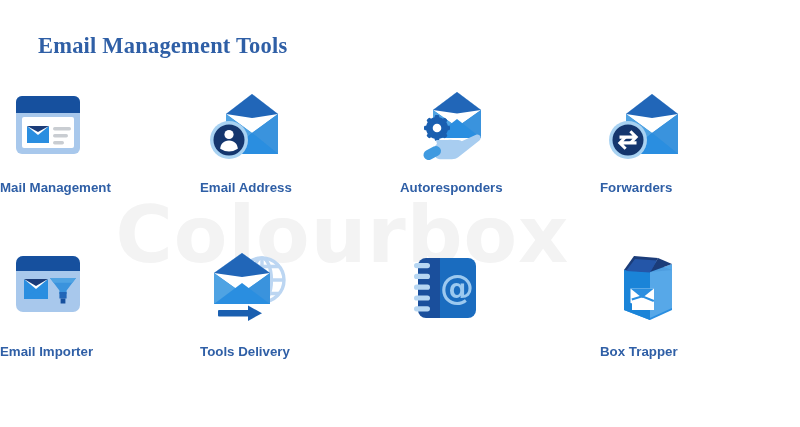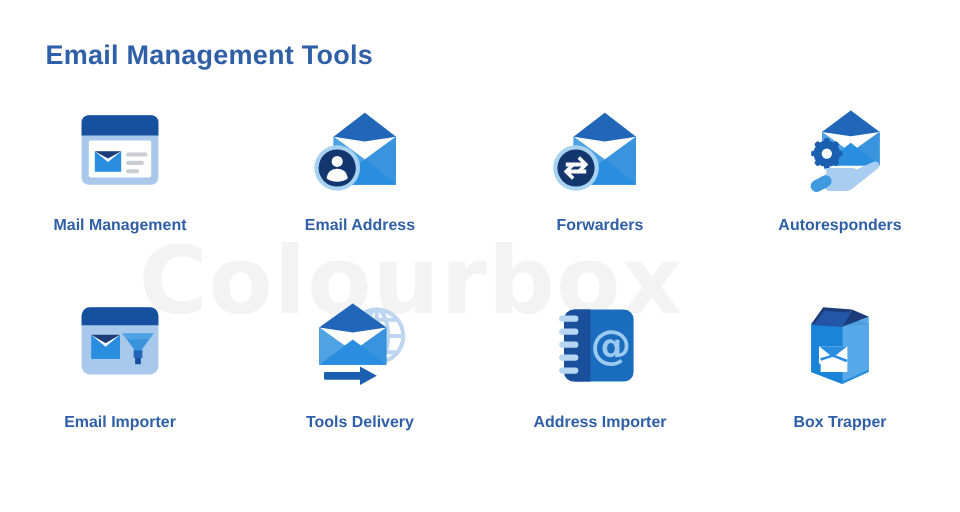--- a/index.html
+++ b/index.html
@@ -36,38 +36,38 @@
 
   
   #title {
     position: absolute;
     left: 38px; top: 33px;
     font-size: 22.5px;
     font-weight: 700;
     color: #2f5fa6;
     letter-spacing: .2px;
     z-index: 3;
+    font-family: Liberation Serif, serif;
   }
 
   
   .row {
     position: absolute;
     left: 0;
     width: 800px;
     display: flex;
     z-index: 2;
   }
   #row1 { top: 88px; }
   #row2 { top: 246px; }
 
   .cell {
     flex: 1 1 0;
     display: flex;
     flex-direction: column;
-    align-items: center;
   }
   .art {
     position: relative;
     width: 96px; height: 86px;
   }
   .label {
     margin-top: 6px;
     font-size: 13.3px;
     font-weight: 700;
     color: #2f5fa6;
@@ -117,39 +117,20 @@
           <path d="M26 66V26l26 19z" fill="#4fa3e3"></path>
           <path d="M78 66V26L52 45z" fill="#3a93dd"></path>
           <path d="M26 66l26-21 26 21z" fill="#2a8ee0"></path>
           <circle cx="29" cy="52" r="19" fill="#a8d2f2"></circle>
           <circle cx="29" cy="52" r="15.5" fill="#14366e"></circle>
           <circle cx="29" cy="46.5" r="4.6" fill="#ffffff"></circle>
           <path d="M29 52.6c5.6 0 8.4 3.6 8.8 8.2a15.5 15.5 0 01-17.6 0c.4-4.6 3.2-8.2 8.8-8.2z" fill="#ffffff"></path>
         </svg>
       </div>
       <div class="label">Email Address</div>
-    </div>
-
-    <div class="cell">
-      <div class="art">
-        <svg width="96" height="86" viewBox="0 0 96 86">
-          <path d="M26 26L52 6l26 20v40H26z" fill="#2a8ee0"></path>
-          <path d="M26 26L52 6l26 20-26 19z" fill="#ffffff"></path>
-          <path d="M26 26L52 6l26 20-26 4z" fill="#2166b8"></path>
-          <path d="M26 66V26l26 19z" fill="#4fa3e3"></path>
-          <path d="M78 66V26L52 45z" fill="#3a93dd"></path>
-          <path d="M26 66l26-21 26 21z" fill="#2a8ee0"></path>
-          <circle cx="28" cy="52" r="19" fill="#a8d2f2"></circle>
-          <circle cx="28" cy="52" r="15.5" fill="#14366e"></circle>
-          <path d="M19.5 47.5h13l-3.2-3.2 2.1-2.1 6.9 6.9-6.9 6.9-2.1-2.1 3.2-3.2h-13z" fill="#ffffff"></path>
-          <path d="M36.5 55.5h-13l3.2 3.2-2.1 2.1-6.9-6.9 6.9-6.9 2.1 2.1-3.2 3.2h13z" fill="#ffffff" opacity="0"></path>
-          <path d="M36.5 56.5h-13l3.2 3.2-2.1 2.1-6.9-6.9 6.9-6.9 2.1 2.1-3.2 3.2h13z" fill="#ffffff"></path>
-        </svg>
-      </div>
-      <div class="label">Forwarders</div>
     </div>
 
     <div class="cell">
       <div class="art">
         <svg width="96" height="86" viewBox="0 0 96 86">
           <path d="M33 22L57 4l24 18v28H33z" fill="#2a8ee0"></path>
           <path d="M33 22L57 4l24 18-24 17z" fill="#ffffff"></path>
           <path d="M33 22L57 4l24 18-24 3.5z" fill="#2166b8"></path>
           <path d="M33 50V22l24 17z" fill="#4fa3e3"></path>
           <path d="M81 50V22L57 39z" fill="#3a93dd"></path>
@@ -166,20 +147,39 @@
           <circle cx="37" cy="40" r="4.3" fill="#ffffff"></circle>
           <path d="M36 58c8-6 15-4 20-1 3 1.8 6 1.2 6-1.2 0-2-1.6-3-4.4-3H44c-2 0-3 1-3 2.4" fill="none"></path>
           <path d="M42 52h16c2.6 0 4.4 1.2 4.4 3.1 0 2.3-2.8 3-5.8 1.3-5-2.8-11.6-4.6-19.3 1.2L36 52z" fill="#a8cdf0"></path>
           <path d="M38 55.5c6-4.5 16-5 22-1.5l16-7.2c3.6-1.6 6.6 3.2 3.4 5.6L58.5 69c-2 1.5-4.2 2.2-6.6 2.2H40c-3 0-5-1.6-5-4.6v-7.4c0-1.4.8-2.6 3-3.7z" fill="#a8cdf0"></path>
           <rect x="23" y="60" width="18.5" height="10" rx="5" transform="rotate(-28 32.2 65)" fill="#3f9ae0"></rect>
         </svg>
       </div>
       <div class="label">Autoresponders</div>
     </div>
 
+    <div class="cell">
+      <div class="art">
+        <svg width="96" height="86" viewBox="0 0 96 86">
+          <path d="M26 26L52 6l26 20v40H26z" fill="#2a8ee0"></path>
+          <path d="M26 26L52 6l26 20-26 19z" fill="#ffffff"></path>
+          <path d="M26 26L52 6l26 20-26 4z" fill="#2166b8"></path>
+          <path d="M26 66V26l26 19z" fill="#4fa3e3"></path>
+          <path d="M78 66V26L52 45z" fill="#3a93dd"></path>
+          <path d="M26 66l26-21 26 21z" fill="#2a8ee0"></path>
+          <circle cx="28" cy="52" r="19" fill="#a8d2f2"></circle>
+          <circle cx="28" cy="52" r="15.5" fill="#14366e"></circle>
+          <path d="M19.5 47.5h13l-3.2-3.2 2.1-2.1 6.9 6.9-6.9 6.9-2.1-2.1 3.2-3.2h-13z" fill="#ffffff"></path>
+          <path d="M36.5 55.5h-13l3.2 3.2-2.1 2.1-6.9-6.9 6.9-6.9 2.1 2.1-3.2 3.2h13z" fill="#ffffff" opacity="0"></path>
+          <path d="M36.5 56.5h-13l3.2 3.2-2.1 2.1-6.9-6.9 6.9-6.9 2.1 2.1-3.2 3.2h13z" fill="#ffffff"></path>
+        </svg>
+      </div>
+      <div class="label">Forwarders</div>
+    </div>
+
 
   </div>
 
   <div class="row" id="row2">
 
     <div class="cell">
       <div class="art">
         <svg width="96" height="86" viewBox="0 0 96 86">
           <rect x="16" y="10" width="64" height="56" rx="7" fill="#a8c8ec"></rect>
           <path d="M16 17a7 7 0 017-7h50a7 7 0 017 7v8H16z" fill="#16509e"></path>
@@ -233,21 +233,20 @@
           <g fill="#b6d6f2">
             <rect x="14" y="17" width="16" height="5.2" rx="2.6"></rect>
             <rect x="14" y="27.8" width="16" height="5.2" rx="2.6"></rect>
             <rect x="14" y="38.6" width="16" height="5.2" rx="2.6"></rect>
             <rect x="14" y="49.4" width="16" height="5.2" rx="2.6"></rect>
             <rect x="14" y="60.2" width="16" height="5.2" rx="2.6"></rect>
           </g>
           <text x="57" y="53" text-anchor="middle" font-family="DejaVu Sans, sans-serif" font-size="34" font-weight="700" fill="#9cc9ef">@</text>
         </svg>
       </div>
-      <div class="label">Address Importer</div>
     </div>
 
     <div class="cell">
       <div class="art">
         <svg width="96" height="86" viewBox="0 0 96 86">
           <path d="M24 24l26-8 22 8v40l-22 10-26-10z" fill="#2a8ee0"></path>
           <path d="M50 26l22-8v44l-22 10z" fill="#57a8e8"></path>
           <path d="M24 24l26 2v48l-26-10z" fill="#1a84d8"></path>
           <path d="M50 26L24 24l26-8 22 8z" fill="#1a5fb0" opacity=".15"></path>
           <path d="M24 24l10-14 24 2-8 14z" fill="#1b3c79"></path>

